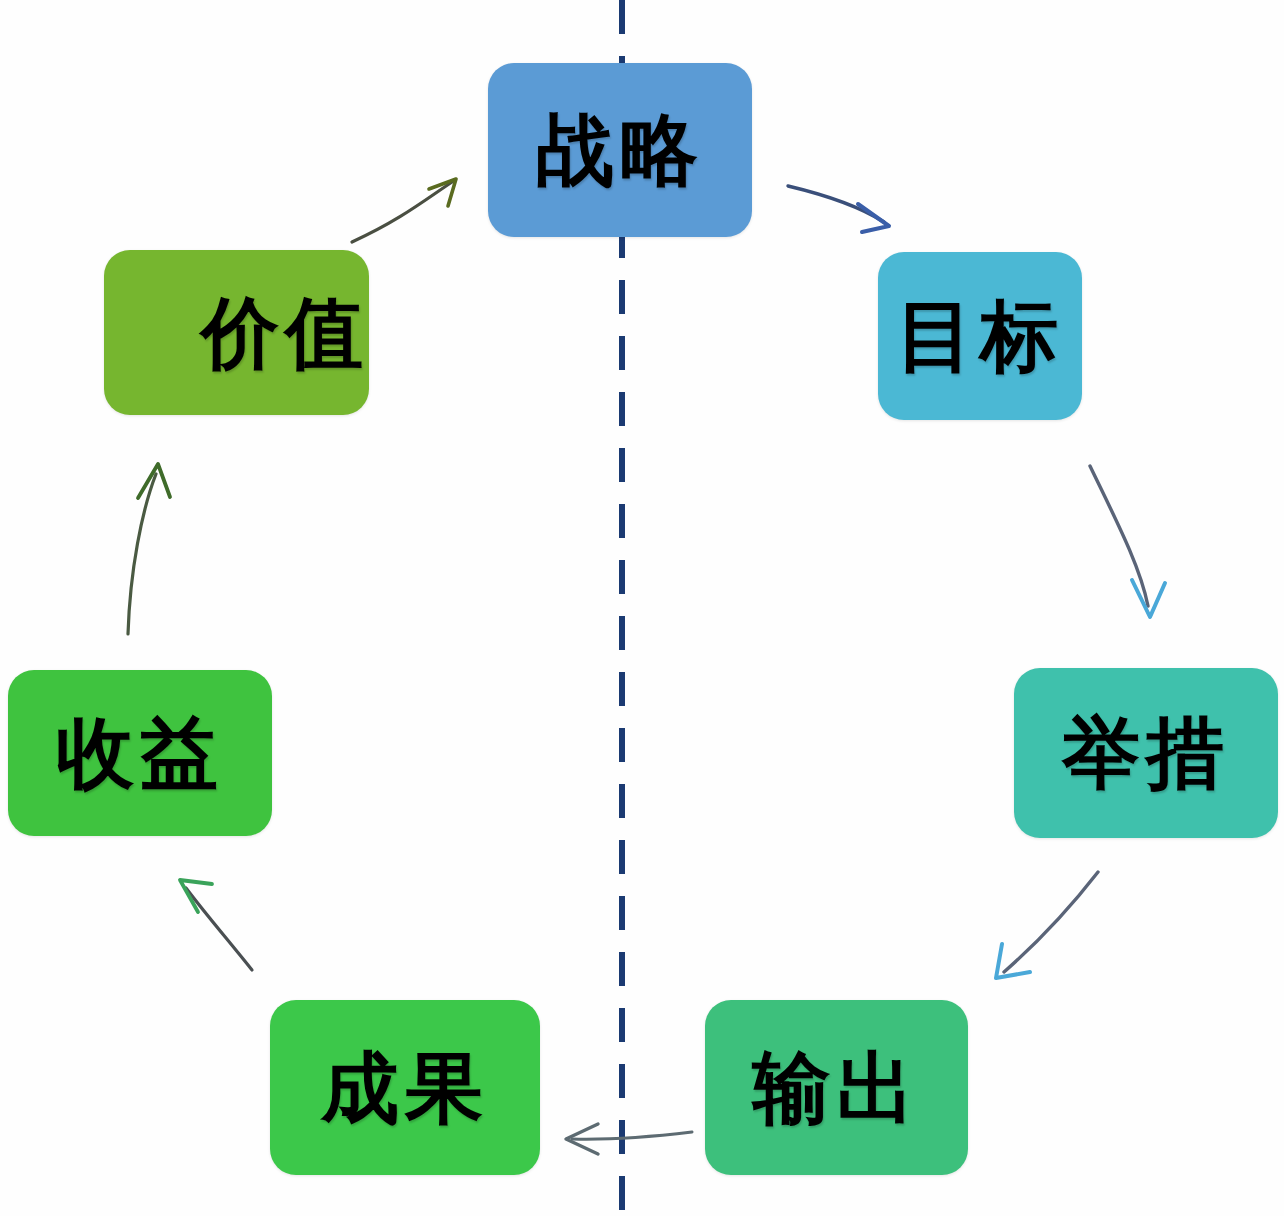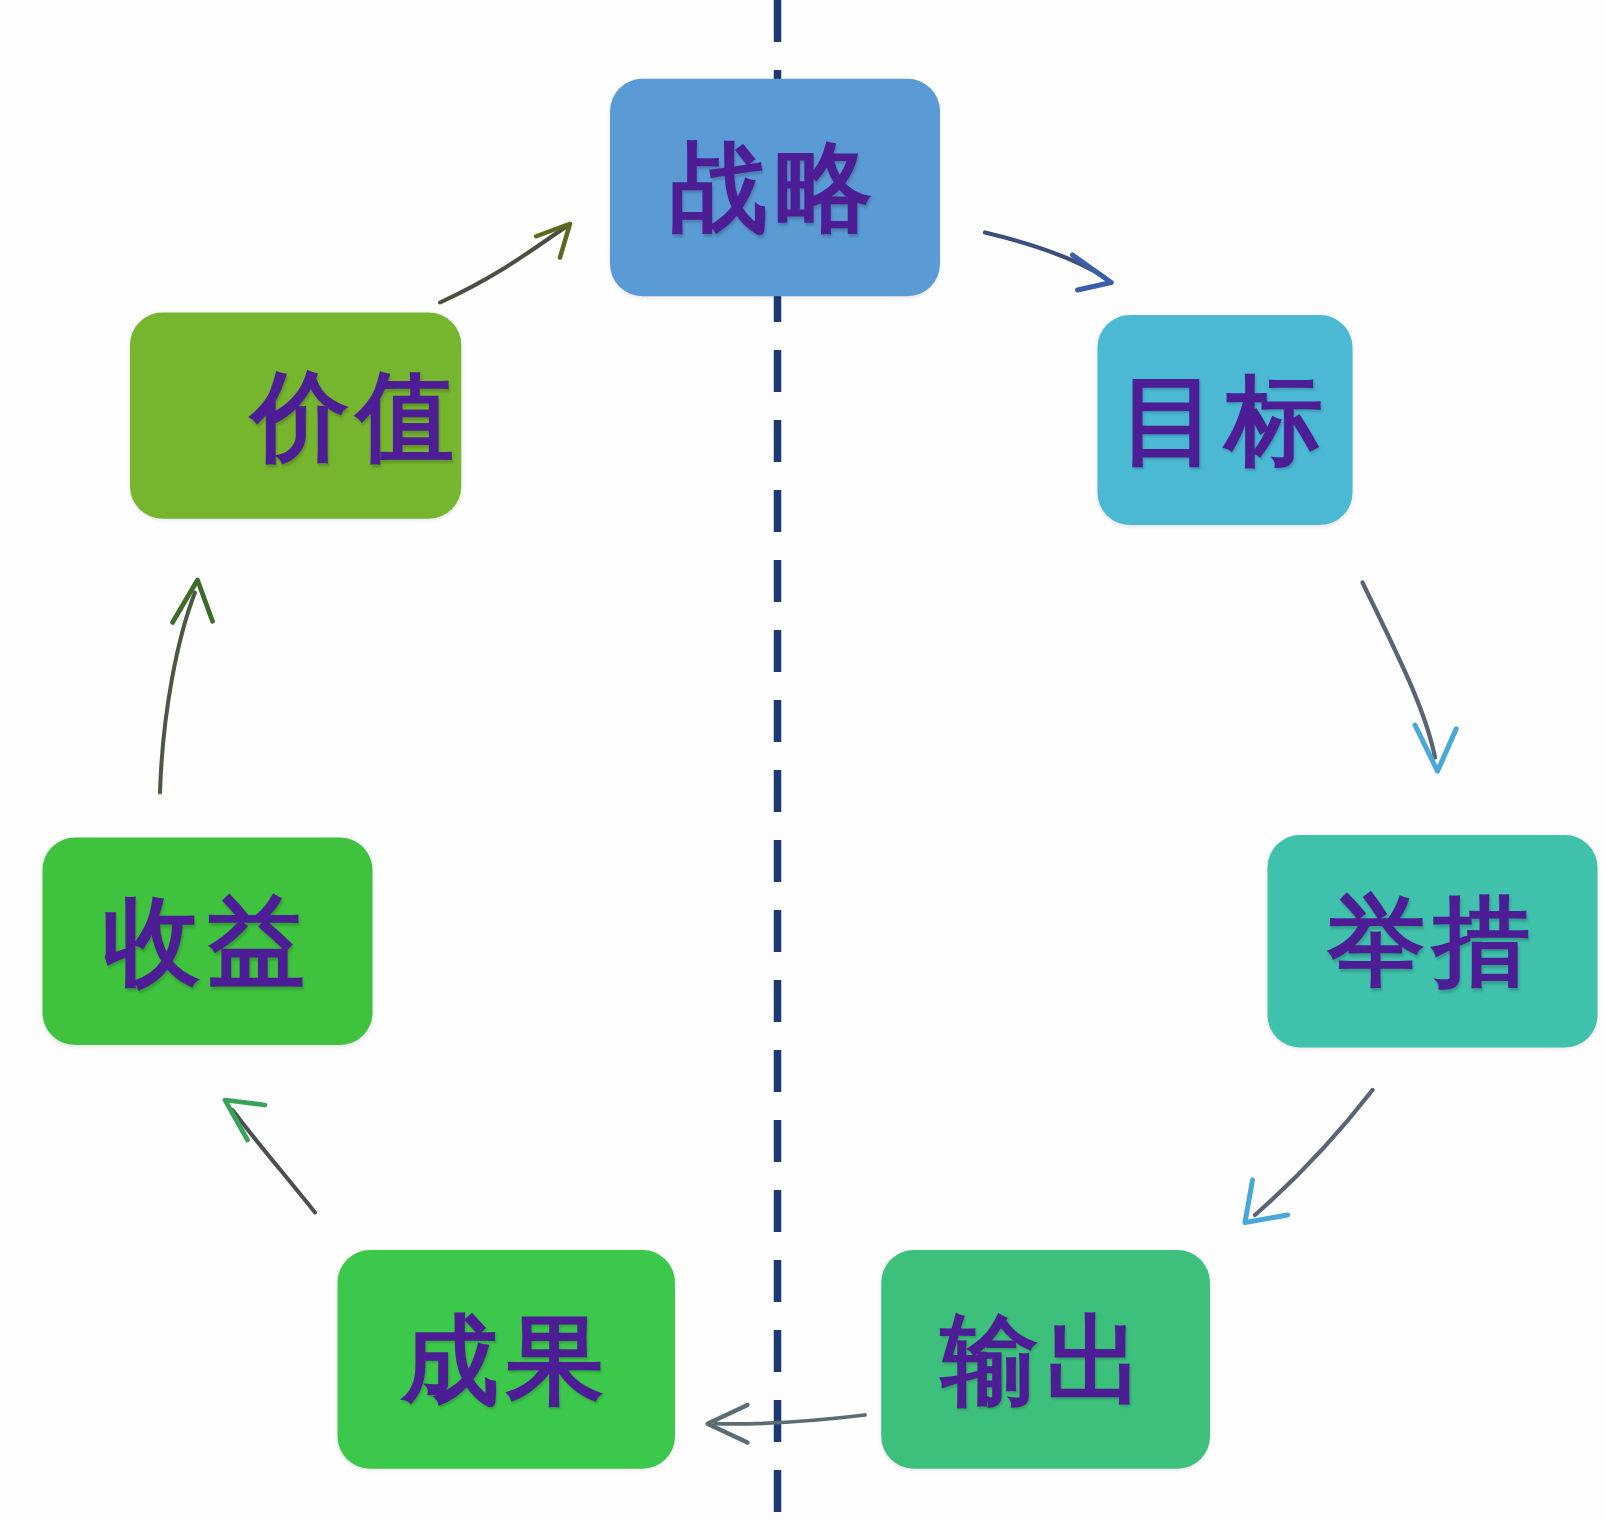--- a/index.html
+++ b/index.html
@@ -29,36 +29,36 @@
   .node {
     position: absolute;
     display: flex;
     align-items: center;
     justify-content: center;
     border-radius: 26px;
     box-shadow: 0 1px 3px rgba(0,0,0,0.10);
     box-sizing: border-box;
   }
   .node-label {
-    color: #4c1d95;
+    color: #000000;
     font-size: 78px;
     font-weight: 700;
     letter-spacing: 6px;
     line-height: 1;
     text-shadow: 1px 2px 2px rgba(0,0,0,0.18);
     white-space: nowrap;
     user-select: none;
   }
   
   #node-strategy  { left: 488px; top: 63px;   width: 264px; height: 174px; }
   #node-goal      { left: 878px; top: 252px;  width: 258px; height: 168px; }
   #node-measure   { left: 1014px; top: 668px; width: 264px; height: 170px; }
   #node-output    { left: 705px; top: 1000px; width: 263px; height: 175px; }
   #node-result    { left: 270px; top: 1000px; width: 270px; height: 175px; }
-  #node-benefit   { left: 8px;   top: 670px;  width: 264px; height: 166px; margin-left: 26px; }
+  #node-benefit   { left: 8px;   top: 670px;  width: 264px; height: 166px; }
   #node-value     { left: 104px; top: 250px;  width: 265px; height: 165px; justify-content: flex-end; }
 
   .dashed-divider {
     position: absolute;
     left: 619px;
     top: 0;
     width: 6px;
     height: 1216px;
     background-image: repeating-linear-gradient(
       to bottom,

